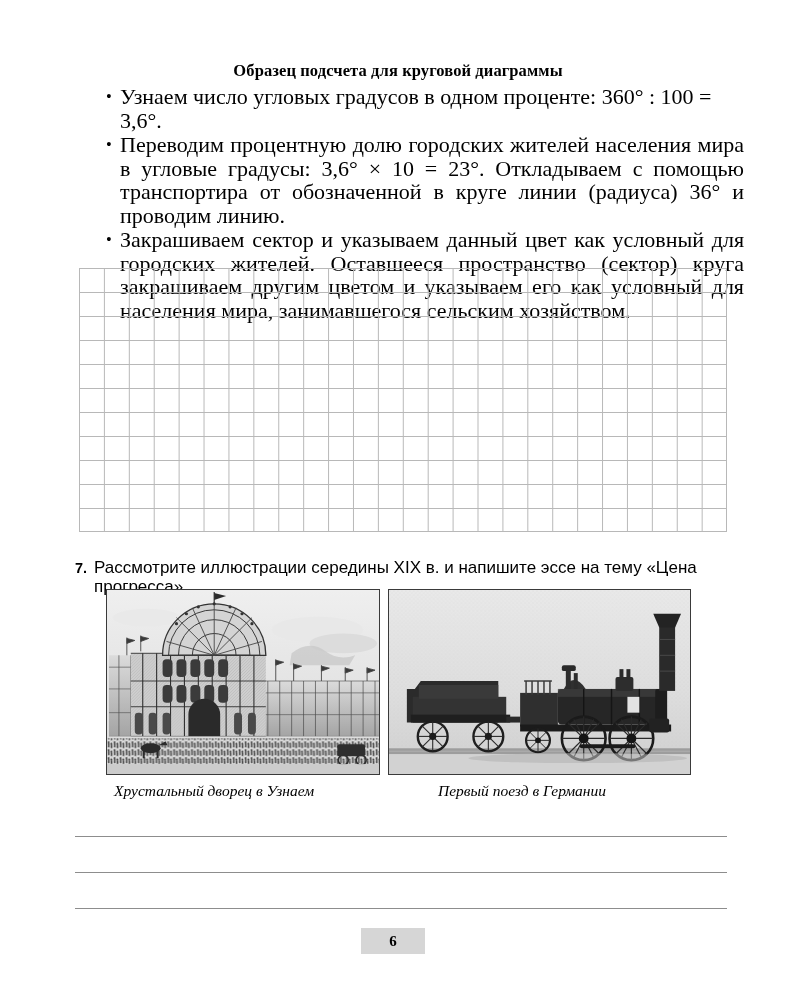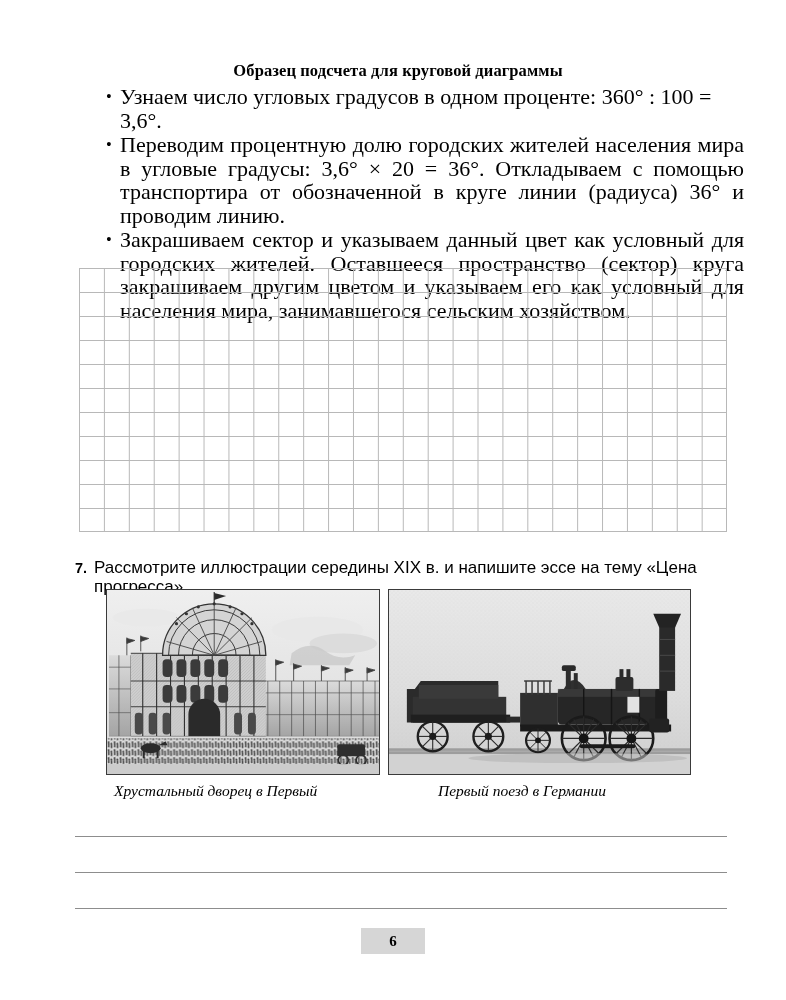--- a/index.html
+++ b/index.html
@@ -180,21 +180,21 @@
 
   <div class="bullets">
 
     <div class="bullet-row">
       <span class="bullet-dot">•</span>
       <span class="bullet-text nojust">Узнаем число угловых градусов в одном проценте: 360° : 100 = 3,6°.</span>
     </div>
 
     <div class="bullet-row">
       <span class="bullet-dot">•</span>
-      <span class="bullet-text">Переводим процентную долю городских жителей населения мира в угловые градусы: 3,6° × 20 = 36°. Откладываем с помощью транспортира от обозначенной в круге линии (радиуса) 36° и проводим линию.</span>
+      <span class="bullet-text">Переводим процентную долю городских жителей населения мира в угловые градусы: 3,6° × 10 = 23°. Откладываем с помощью транспортира от обозначенной в круге линии (радиуса) 36° и проводим линию.</span>
     </div>
 
     <div class="bullet-row">
       <span class="bullet-dot">•</span>
       <span class="bullet-text">Закрашиваем сектор и указываем данный цвет как условный для городских жителей. Оставшееся пространство (сектор) круга закрашиваем другим цветом и указываем его как условный для населения мира, занимавшегося сельским хозяйством.</span>
     </div>
 
   </div>
 
   <div class="grid-box"></div>
@@ -371,21 +371,21 @@
 
           <g fill="#2a2a2a">
             <ellipse cx="44" cy="160" rx="10" ry="5"></ellipse>
             <rect x="36" y="162" width="2" height="8"></rect>
               <rect x="50" y="162" width="2" height="8"></rect>
             <path d="M52 157 l7 -4 l2 4 z"></path>
           </g>
           <rect x="0" y="176" width="274" height="10" fill="#cccccc"></rect>
         </svg>
       </div>
-      <div class="fig-caption">Хрустальный дворец в Первый</div>
+      <div class="fig-caption">Хрустальный дворец в Узнаем</div>
     </div>
 
     <div class="figure fig-right">
       <div class="figure-frame">
         <svg class="fig-svg" viewBox="0 0 303 186" preserveAspectRatio="none">
           <defs>
             <linearGradient id="bg2" x1="0" y1="0" x2="0" y2="1">
               <stop offset="0%" stop-color="#e9e9e9"></stop>
               <stop offset="55%" stop-color="#dedede"></stop>
               <stop offset="100%" stop-color="#cfcfcf"></stop>

